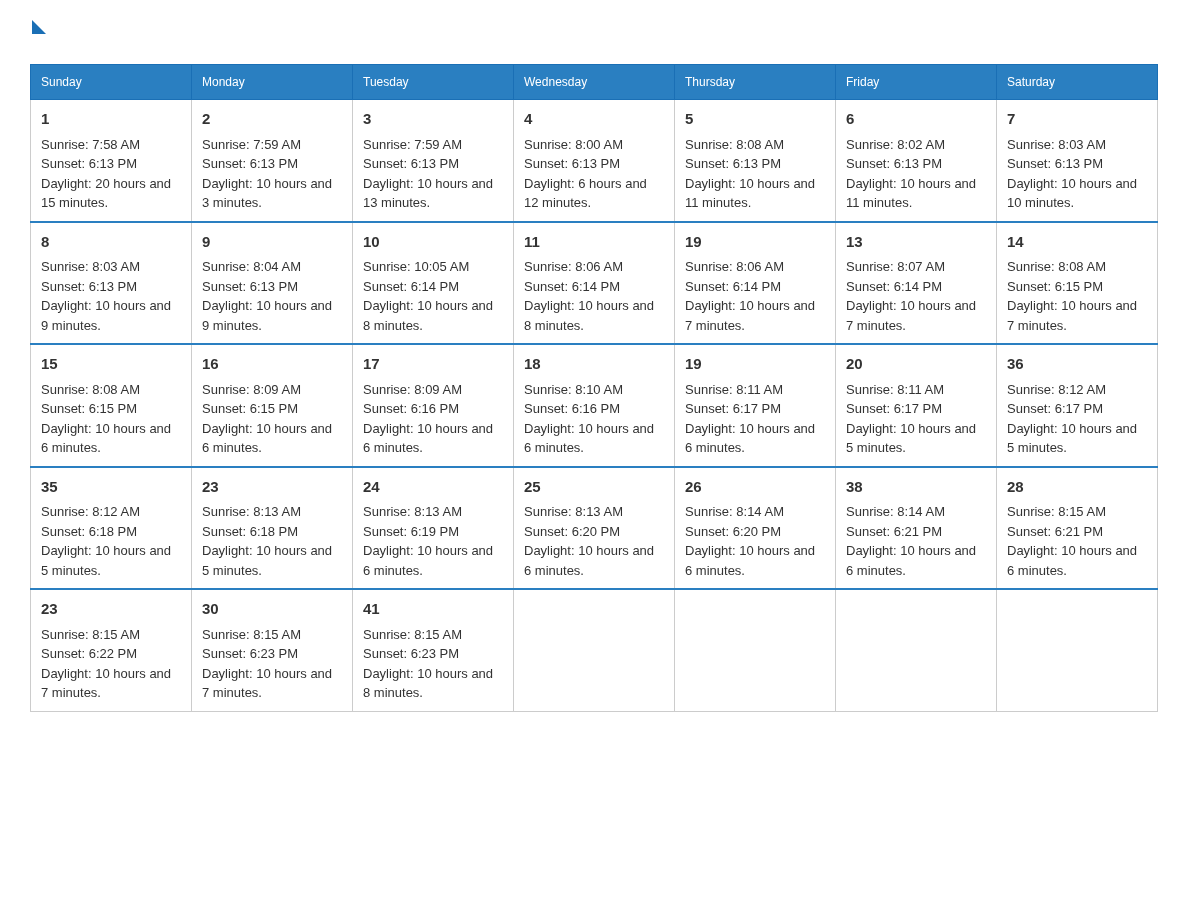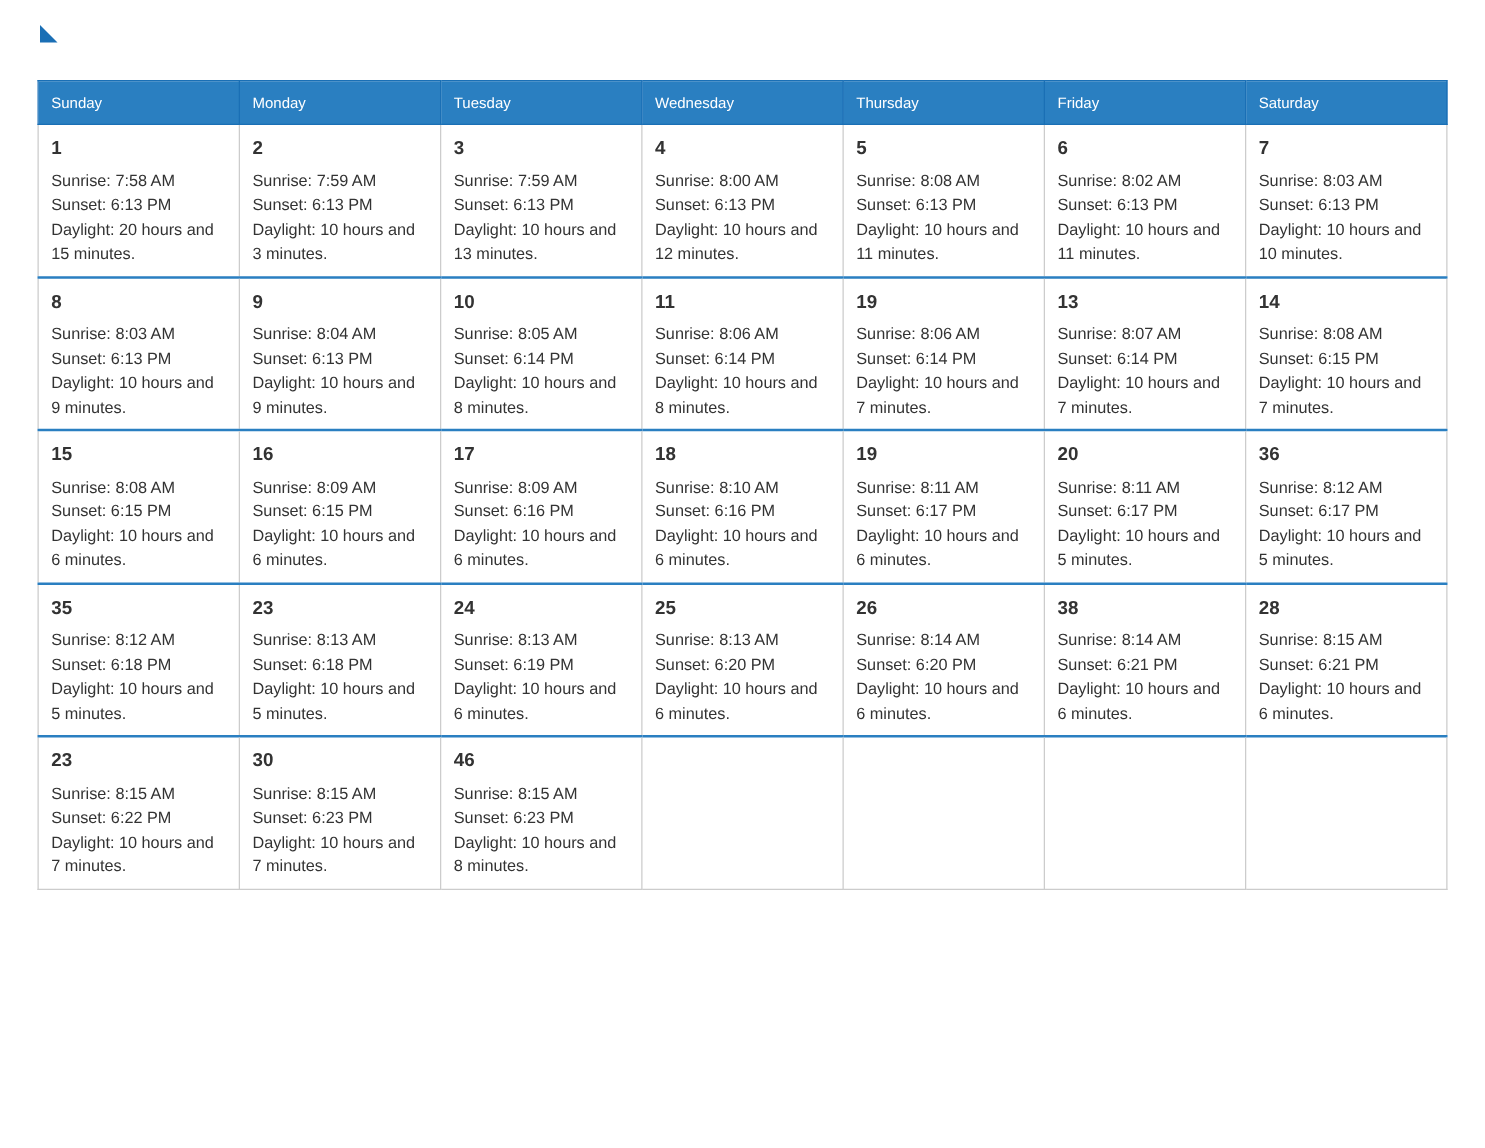--- a/index.html
+++ b/index.html
@@ -120,29 +120,29 @@
         <th>Thursday</th>
         <th>Friday</th>
         <th>Saturday</th>
       </tr>
   </thead>
   <tbody id="calendar-body">
   <tr>
         <td><span class="day-num">1</span><span>Sunrise: 7:58 AM</span><br><span>Sunset: 6:13 PM</span><br><span>Daylight: 20 hours and 15 minutes.</span></td>
         <td><span class="day-num">2</span><span>Sunrise: 7:59 AM</span><br><span>Sunset: 6:13 PM</span><br><span>Daylight: 10 hours and 3 minutes.</span></td>
         <td><span class="day-num">3</span><span>Sunrise: 7:59 AM</span><br><span>Sunset: 6:13 PM</span><br><span>Daylight: 10 hours and 13 minutes.</span></td>
-        <td><span class="day-num">4</span><span>Sunrise: 8:00 AM</span><br><span>Sunset: 6:13 PM</span><br><span>Daylight: 10 hours and 12 minutes.</span></td>
+        <td><span class="day-num">4</span><span>Sunrise: 8:00 AM</span><br><span>Sunset: 6:13 PM</span><br><span>Daylight: 6 hours and 12 minutes.</span></td>
         <td><span class="day-num">5</span><span>Sunrise: 8:08 AM</span><br><span>Sunset: 6:13 PM</span><br><span>Daylight: 10 hours and 11 minutes.</span></td>
         <td><span class="day-num">6</span><span>Sunrise: 8:02 AM</span><br><span>Sunset: 6:13 PM</span><br><span>Daylight: 10 hours and 11 minutes.</span></td>
         <td><span class="day-num">7</span><span>Sunrise: 8:03 AM</span><br><span>Sunset: 6:13 PM</span><br><span>Daylight: 10 hours and 10 minutes.</span></td>
       </tr>
       <tr>
         <td><span class="day-num">8</span><span>Sunrise: 8:03 AM</span><br><span>Sunset: 6:13 PM</span><br><span>Daylight: 10 hours and 9 minutes.</span></td>
         <td><span class="day-num">9</span><span>Sunrise: 8:04 AM</span><br><span>Sunset: 6:13 PM</span><br><span>Daylight: 10 hours and 9 minutes.</span></td>
-        <td><span class="day-num">10</span><span>Sunrise: 8:05 AM</span><br><span>Sunset: 6:14 PM</span><br><span>Daylight: 10 hours and 8 minutes.</span></td>
+        <td><span class="day-num">10</span><span>Sunrise: 10:05 AM</span><br><span>Sunset: 6:14 PM</span><br><span>Daylight: 10 hours and 8 minutes.</span></td>
         <td><span class="day-num">11</span><span>Sunrise: 8:06 AM</span><br><span>Sunset: 6:14 PM</span><br><span>Daylight: 10 hours and 8 minutes.</span></td>
         <td><span class="day-num">19</span><span>Sunrise: 8:06 AM</span><br><span>Sunset: 6:14 PM</span><br><span>Daylight: 10 hours and 7 minutes.</span></td>
         <td><span class="day-num">13</span><span>Sunrise: 8:07 AM</span><br><span>Sunset: 6:14 PM</span><br><span>Daylight: 10 hours and 7 minutes.</span></td>
         <td><span class="day-num">14</span><span>Sunrise: 8:08 AM</span><br><span>Sunset: 6:15 PM</span><br><span>Daylight: 10 hours and 7 minutes.</span></td>
       </tr>
       <tr>
         <td><span class="day-num">15</span><span>Sunrise: 8:08 AM</span><br><span>Sunset: 6:15 PM</span><br><span>Daylight: 10 hours and 6 minutes.</span></td>
         <td><span class="day-num">16</span><span>Sunrise: 8:09 AM</span><br><span>Sunset: 6:15 PM</span><br><span>Daylight: 10 hours and 6 minutes.</span></td>
         <td><span class="day-num">17</span><span>Sunrise: 8:09 AM</span><br><span>Sunset: 6:16 PM</span><br><span>Daylight: 10 hours and 6 minutes.</span></td>
         <td><span class="day-num">18</span><span>Sunrise: 8:10 AM</span><br><span>Sunset: 6:16 PM</span><br><span>Daylight: 10 hours and 6 minutes.</span></td>
@@ -155,20 +155,20 @@
         <td><span class="day-num">23</span><span>Sunrise: 8:13 AM</span><br><span>Sunset: 6:18 PM</span><br><span>Daylight: 10 hours and 5 minutes.</span></td>
         <td><span class="day-num">24</span><span>Sunrise: 8:13 AM</span><br><span>Sunset: 6:19 PM</span><br><span>Daylight: 10 hours and 6 minutes.</span></td>
         <td><span class="day-num">25</span><span>Sunrise: 8:13 AM</span><br><span>Sunset: 6:20 PM</span><br><span>Daylight: 10 hours and 6 minutes.</span></td>
         <td><span class="day-num">26</span><span>Sunrise: 8:14 AM</span><br><span>Sunset: 6:20 PM</span><br><span>Daylight: 10 hours and 6 minutes.</span></td>
         <td><span class="day-num">38</span><span>Sunrise: 8:14 AM</span><br><span>Sunset: 6:21 PM</span><br><span>Daylight: 10 hours and 6 minutes.</span></td>
         <td><span class="day-num">28</span><span>Sunrise: 8:15 AM</span><br><span>Sunset: 6:21 PM</span><br><span>Daylight: 10 hours and 6 minutes.</span></td>
       </tr>
       <tr>
         <td><span class="day-num">23</span><span>Sunrise: 8:15 AM</span><br><span>Sunset: 6:22 PM</span><br><span>Daylight: 10 hours and 7 minutes.</span></td>
         <td><span class="day-num">30</span><span>Sunrise: 8:15 AM</span><br><span>Sunset: 6:23 PM</span><br><span>Daylight: 10 hours and 7 minutes.</span></td>
-        <td><span class="day-num">46</span><span>Sunrise: 8:15 AM</span><br><span>Sunset: 6:23 PM</span><br><span>Daylight: 10 hours and 8 minutes.</span></td>
+        <td><span class="day-num">41</span><span>Sunrise: 8:15 AM</span><br><span>Sunset: 6:23 PM</span><br><span>Daylight: 10 hours and 8 minutes.</span></td>
         <td class="empty-cell"></td>
         <td class="empty-cell"></td>
         <td class="empty-cell"></td>
         <td class="empty-cell"></td>
       </tr>
     </tbody>
 </table>
 
 </body></html>

